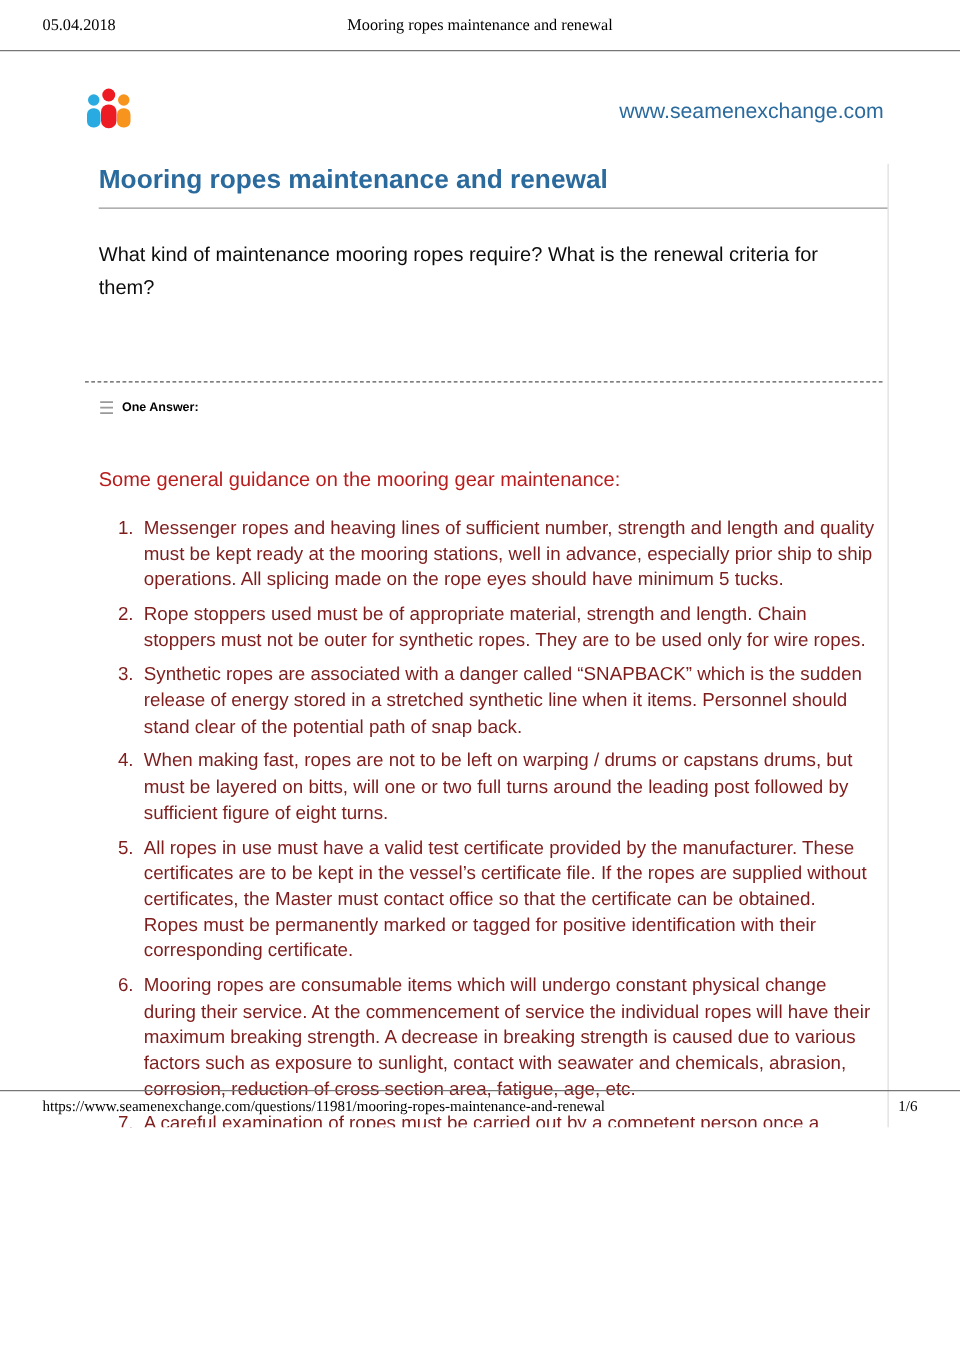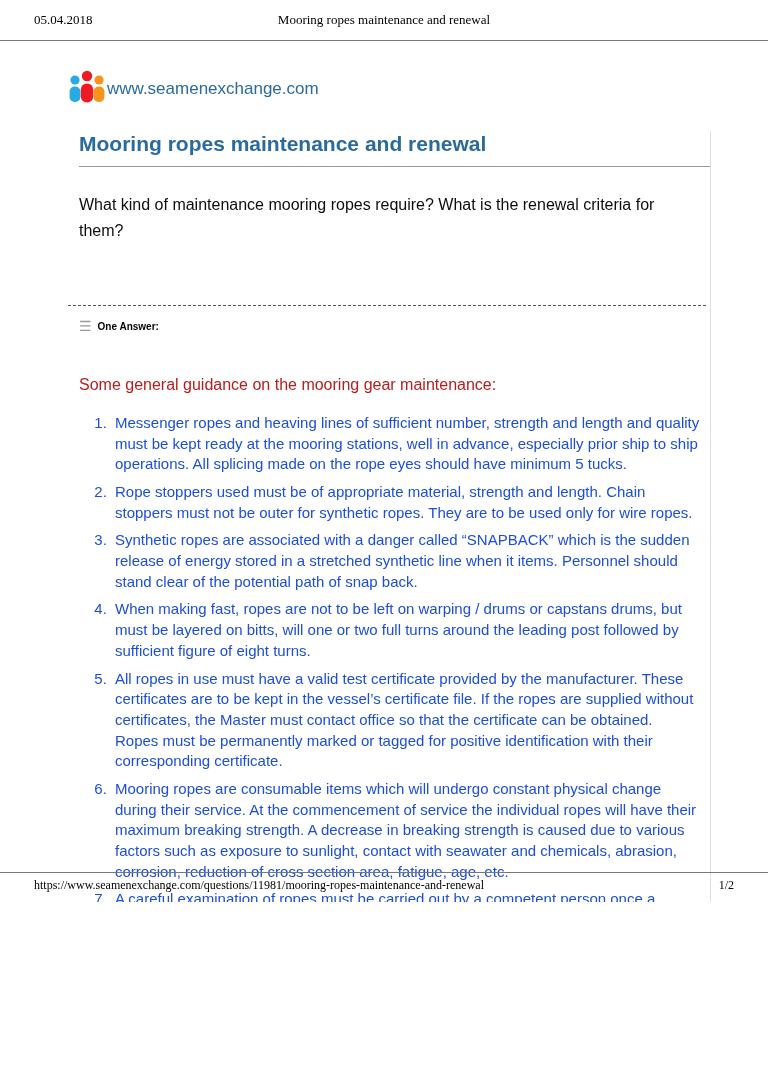--- a/index.html
+++ b/index.html
@@ -9,37 +9,37 @@
   }
   
   .print-header{
     position:absolute;top:0;left:0;right:0;height:28px;
     padding:12px 34px 0 34px;border-bottom:1px solid #777;
     font-family:"Liberation Serif",serif;font-size:13px;color:#000;
   }
   .ph-title{position:absolute;left:50%;top:12px;transform:translateX(-50%);white-space:nowrap;}
   
   .content{position:absolute;top:41px;left:65px;width:646px;}
-  .top-row{display:flex;justify-content:flex-start;align-items:center;margin-top:28px;padding-right:4px;}
+  .top-row{display:flex;justify-content:space-between;align-items:center;margin-top:28px;padding-right:4px;}
   .logo{display:inline-block;width:40px;height:40px;margin-left:2px;}
   .site-url{font-size:17px;color:#2b6a9d;text-decoration:none;}
   .bordered{border-right:1px solid #dedede;}
   .title{
     margin:22px 0 0 14px;padding-bottom:10px;border-bottom:1px solid #979797;
     color:#2b6a9d;font-size:21px;font-weight:bold;line-height:1.2;
   }
   .question{margin:25px 0 0 14px;max-width:602px;font-size:16px;line-height:1.6;color:#0d0d0d;}
   .dashed-divider{margin:62px 0 0 3px;width:638px;border-top:1px dashed #555;height:0;}
   .answers-header{margin:13px 0 0 14px;display:flex;align-items:center;gap:6px;}
   .list-icon{color:#9a9a9a;font-size:14px;line-height:1;}
   .answers-label{font-size:10px;font-weight:bold;color:#000;}
   .intro{margin:41px 0 0 14px;font-size:16px;line-height:1.35;color:#b91c1c;}
   .subheading{margin:1px 0 0 14px;font-size:15px;font-weight:bold;color:#000;}
   .answer-list{
-    margin:17px 10px 0 14px;padding-left:32px;font-size:15px;line-height:1.38;color:#1d4ed8;
+    margin:17px 10px 0 14px;padding-left:32px;font-size:15px;line-height:1.38;color:#7f1d1d;
   }
   .answer-list li{margin-bottom:7px;padding-left:4px;white-space:pre-line;}
   
   .print-footer{
     position:absolute;bottom:0;left:0;right:0;
     padding:5px 34px 9px 34px;border-top:1px solid #777;
     font-family:"Liberation Serif",serif;font-size:12px;color:#000;
     display:flex;justify-content:space-between;align-items:baseline;
   }
 </style>
@@ -93,16 +93,16 @@
         <li>A careful examination of ropes must be carried out by a competent person once a month. The inspection shall include a visual assessment of internal and external condition of the ropes using means for measurement and non-destructive testing methods:
 a) Fibre deterioration – break up or powdering of fibre is present.
 b) Damage due to external wear - wear down of strand crowns and/or significant number of outer yarns are severed.</li>
       </ol>
     </div>
 
   </div>
 
   <div class="print-footer">
     <span>https://www.seamenexchange.com/questions/11981/mooring-ropes-maintenance-and-renewal</span>
-    <span>1/2</span>
+    <span>1/6</span>
   </div>
 
 </div>
 
 </body></html>

